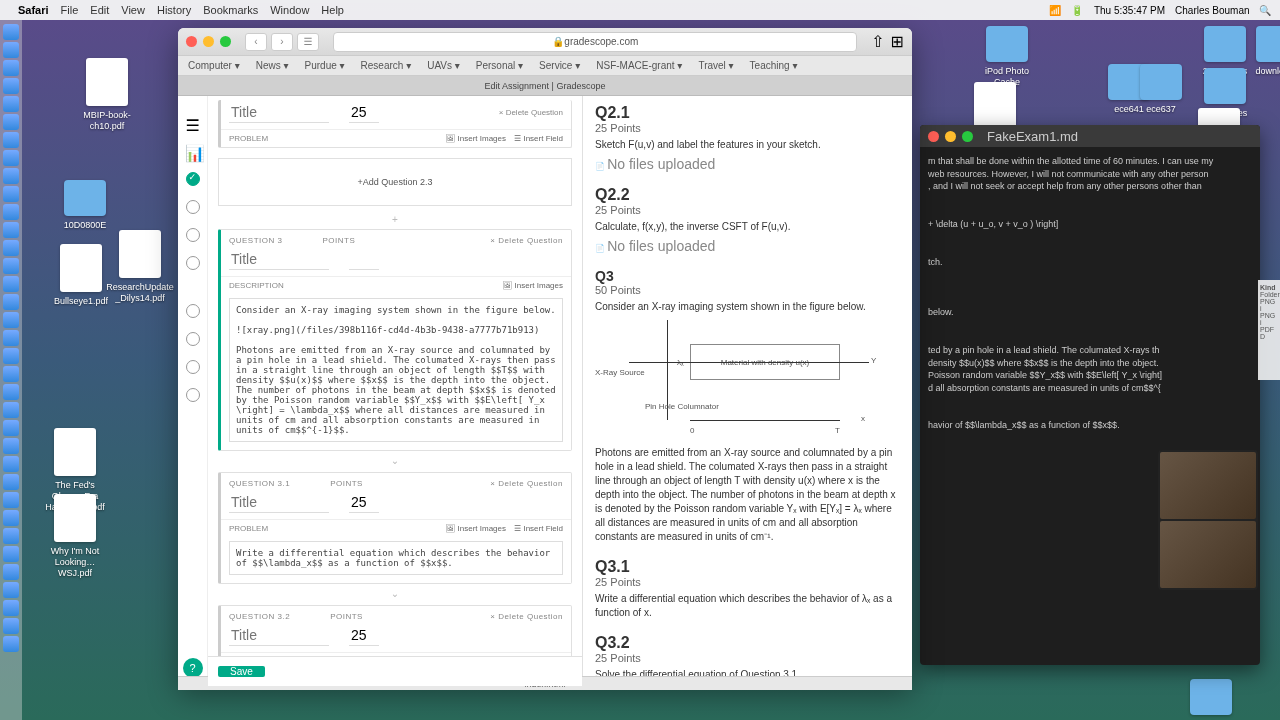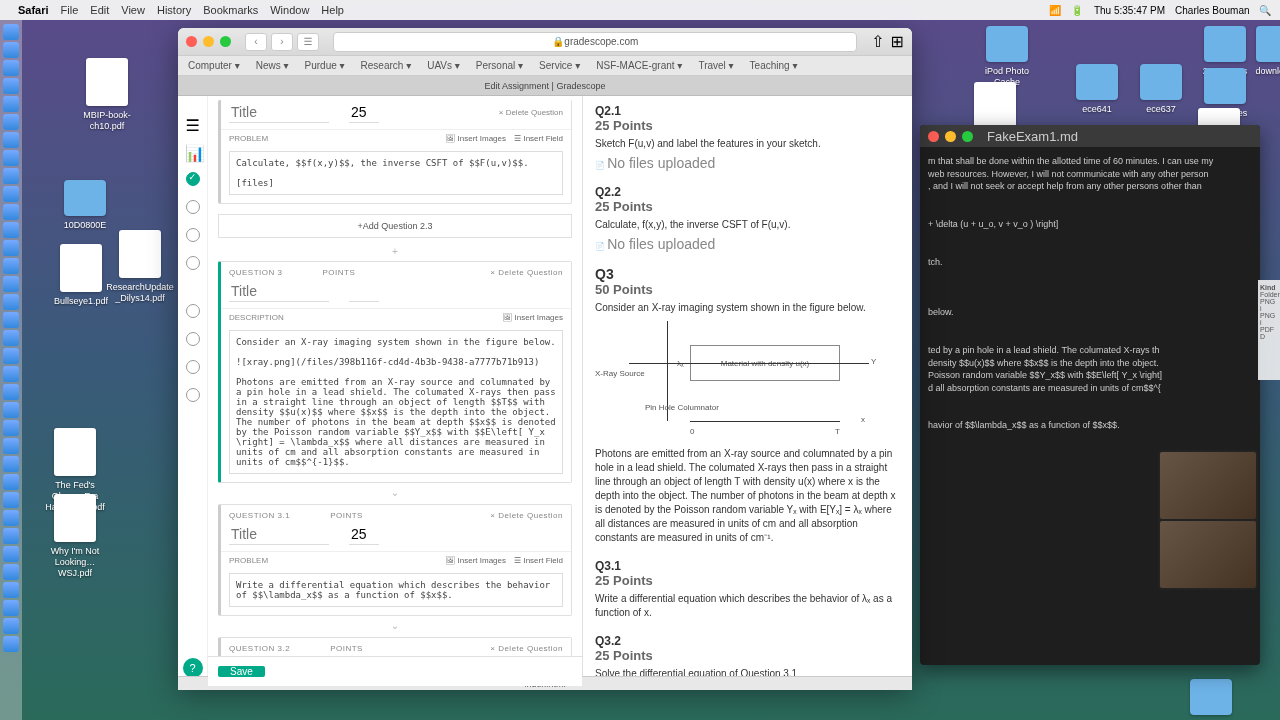--- a/index.html
+++ b/index.html
@@ -52,27 +52,27 @@
 .qhead { display:flex; padding:6px 8px 2px; gap:40px; font-size:8px; color:#888; font-weight:500; letter-spacing:0.5px;}
 .qhead .del { margin-left:auto; color:#888; cursor:pointer;}
 .qrow { display:flex; padding:2px 8px 6px; gap:20px; align-items:center;}
 .qrow input { border:none; border-bottom:1px solid #ddd; font-size:14px; padding:2px; }
 .qrow .title { width:100px; color:#aaa;}
 .qrow .pts { width:30px;}
 .sect { padding:4px 8px; font-size:8px; color:#888; border-top:1px solid #eee; display:flex; align-items:center;}
 .sect .acts { margin-left:auto; display:flex; gap:8px; color:#666; font-size:8px;}
 .sect .acts span { cursor:pointer;}
 .ta { margin:4px 8px 8px; padding:6px; border:1px solid #ddd; font-family:Menlo,monospace; font-size:9px; color:#444; white-space:pre-wrap; min-height:24px; background:#fff;}
-.addbtn { text-align:center; padding:6px; border:1px solid #e0e0e0; font-size:9px; color:#555; margin-bottom:8px; background:#fff; cursor:pointer;}
+.addbtn { text-align:center; padding:18px; border:1px solid #e0e0e0; font-size:9px; color:#555; margin-bottom:8px; background:#fff; cursor:pointer;}
 .savebar { position:absolute; bottom:0; left:30px; right:330px; height:30px; background:#fff; border-top:1px solid #e0e0e0; display:flex; align-items:center; padding:0 10px;z-index:5;}
 .savebtn { background:#0a8; color:#fff; border:none; padding:0 12px; font-size:10px; border-radius:2px;}
 
 .pv-q { margin-bottom:14px;}
-.pv-qn { font-weight:bold; font-size:12px;}
-.pv-pts { font-size:13px; color:#666; margin-bottom:4px;font-weight:bold;}
+.pv-qn { font-weight:bold; font-size:16px;}
+.pv-pts { font-size:11px; color:#666; margin-bottom:4px;}
 .pv-body { font-size:10px; line-height:1.4; color:#333;}
 .pv-nofile { font-size:14px; color:#888; margin-top:4px;}
 .pv-nofile::before { content:"📄 "; font-size:8px;}
 .pv-fig { border:0; margin:6px 0; height:120px; position:relative; font-size:8px; color:#555;}
 
 
 .term { position:absolute; left:920px; top:125px; width:340px; height:540px; background:#1e1e1e; color:#ddd; font-family:Menlo,monospace; font-size:9px; border-radius:4px; box-shadow:0 6px 20px rgba(0,0,0,0.5); overflow:hidden;}
 .term-tb { height:22px; background:#3a3a3a; display:flex; align-items:center; padding:0 8px; gap:6px;}
 .term-body { padding:8px; white-space:pre-wrap; line-height:1.4; color:#ccc;}
 
@@ -168,21 +168,21 @@
       <div class="lbl">Why I'm Not Looking…WSJ.pdf</div>
     </div>
     <div class="dicon" style="left: 972px; top: 26px;">
       <div class="fi folder"></div>
       <div class="lbl">iPod Photo Cache</div>
     </div>
     <div class="dicon" style="left: 960px; top: 82px;">
       <div class="fi pdf"></div>
       <div class="lbl">bouman-2018-05-18.docx</div>
     </div>
-    <div class="dicon" style="left: 1062px; top: 64px;">
+    <div class="dicon" style="left: 1094px; top: 64px;">
       <div class="fi folder"></div>
       <div class="lbl">ece641</div>
     </div>
     <div class="dicon" style="left: 1126px; top: 64px;">
       <div class="fi folder"></div>
       <div class="lbl">ece637</div>
     </div>
     <div class="dicon" style="left: 1190px; top: 26px;">
       <div class="fi folder"></div>
       <div class="lbl">2018-taxes</div>
@@ -290,23 +290,20 @@
           <input class="pts" value="25" style="">
           <span style="margin-left:auto;font-size:8px;color:#888;cursor:pointer;">× <span>Delete Question</span></span>
         </div>
         <div class="sect">
             <span>PROBLEM</span>
           <div class="acts">
               <span>🖼 <span>Insert Images</span></span>
               <span>☰ <span>Insert Field</span></span>
             </div>
         </div>
-        <div class="ta">Calculate, $$f(x,y)$$, the inverse CSFT of $$F(u,v)$$.
-
-[files]</div>
       </div>
       <div class="addbtn">+Add Question 2.3</div>
       <div style="text-align:center;color:#bbb;margin:4px 0;">+</div>
 
       <div class="qcard">
         <div class="qhead">
             <span>QUESTION 3</span>
             <span>POINTS</span>
             <span class="del">× <span>Delete Question</span></span>
           </div>

